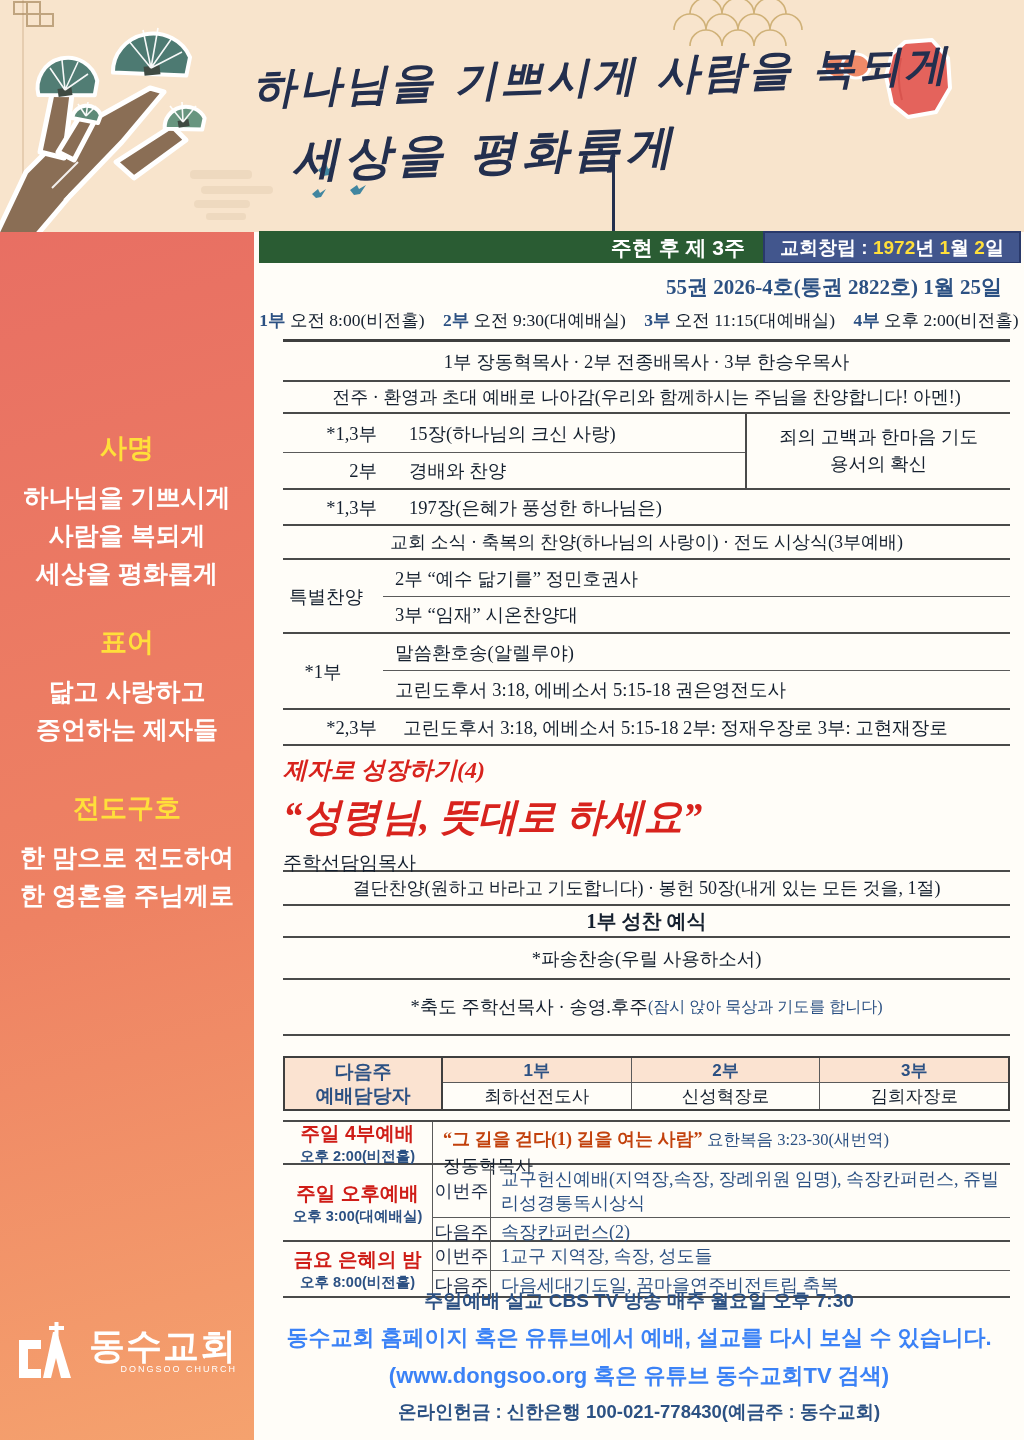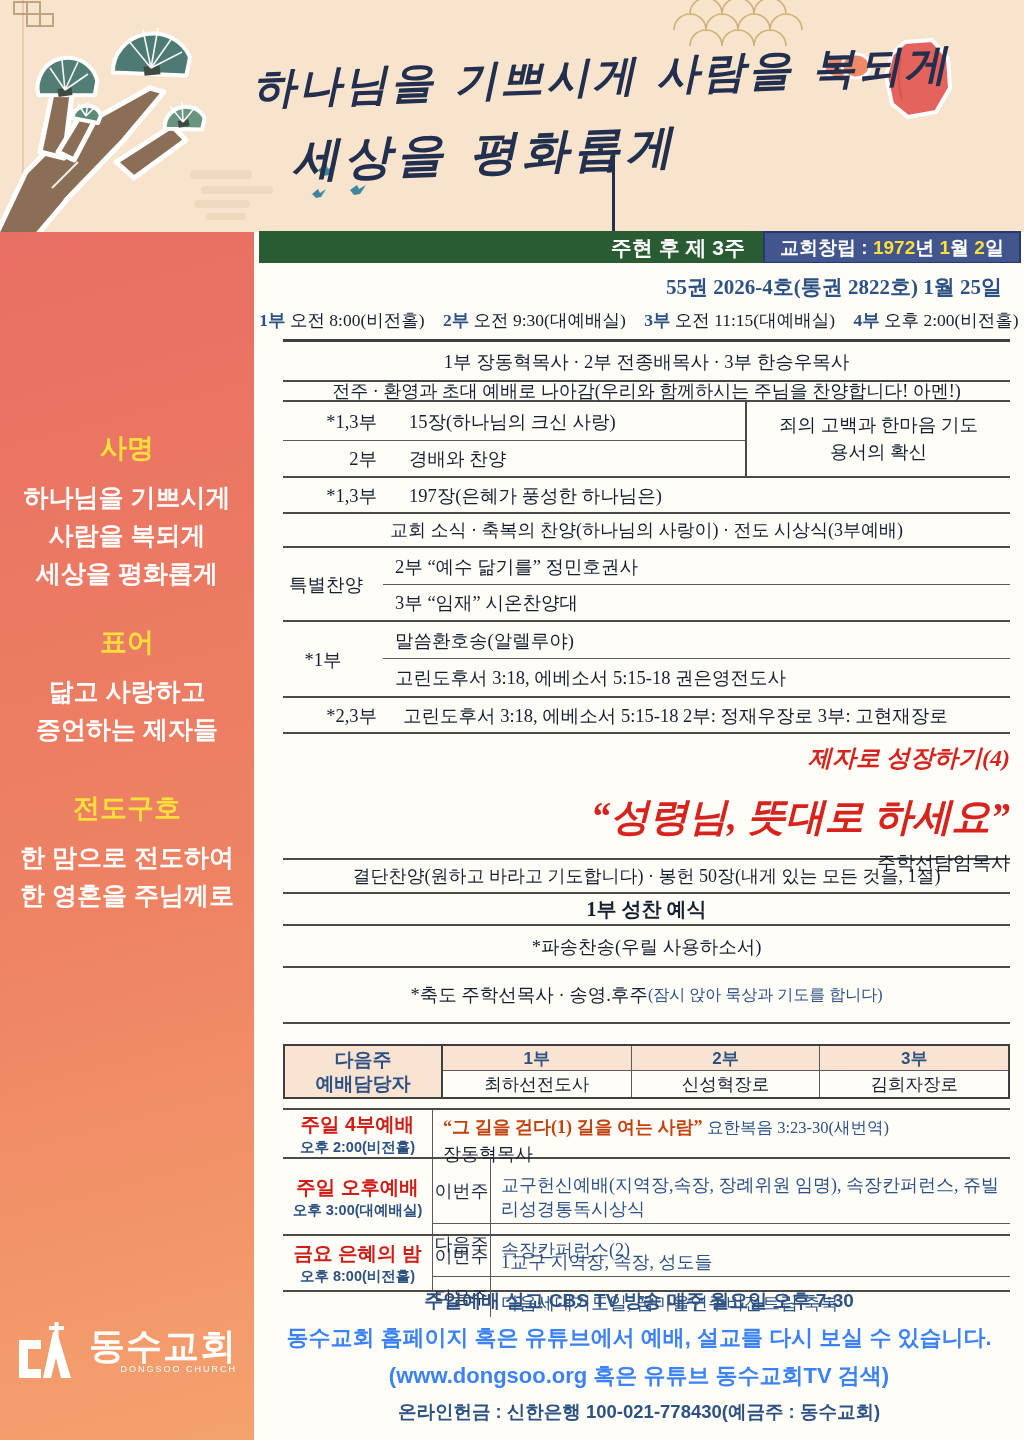--- a/index.html
+++ b/index.html
@@ -56,23 +56,23 @@
   .split { display:flex; border-bottom:2px solid #4a4a4a; }
   .split-left { width:462px; }
   .split-left .srow { display:flex; height:38px; }
   .split-left .srow + .srow { border-top:1.5px solid #5a5a5a; height:36px; }
   .split-right { flex:1; border-left:2px solid #4a4a4a; display:flex; flex-direction:column;
                  align-items:center; justify-content:center; line-height:27px; }
   .group { display:flex; border-bottom:2px solid #4a4a4a; }
   .group-rows { flex:1; }
   .group-rows .grow { display:flex; align-items:center; padding-left:12px; }
   .group-rows .grow + .grow { border-top:1.5px solid #5a5a5a; }
-  .sermon { border-bottom:2px solid #4a4a4a; text-align:right; padding-top:8px; }
+  .sermon { border-bottom:2px solid #4a4a4a; text-align:left; padding-top:8px; }
   .sermon .series { color:#d8231d; font-size:24px; font-weight:bold; font-style:italic; }
-  .sermon .title { color:#d8231d; font-size:39px; font-weight:bold; font-style:italic; margin-top:16px; }
+  .sermon .title { color:#d8231d; font-size:39px; font-weight:bold; font-style:italic; margin-top:4px; }
   .sermon .preacher { color:#15202f; font-size:19px; margin-top:6px; }
   .benediction { flex-direction:row; line-height:26px; }
   .bene-note { color:#2c5183; font-size:16px; }
 
   
   .nw-table { margin-top:20px; display:flex; border:2px solid #3f3f3f; }
   .nw-left { width:158px; background:#fbe3d1; border-right:2px solid #3f3f3f;
              display:flex; flex-direction:column; align-items:center; justify-content:center;
              color:#2c5183; font-weight:bold; font-size:19px; line-height:24px;
              font-family:"Liberation Sans",sans-serif; }
@@ -92,21 +92,21 @@
   .sch-title { color:#cf1d17; font-size:19.5px; font-weight:bold; }
   .sch-time { color:#2c5183; font-size:14.5px; font-weight:bold; }
   .sch-bodyA { flex:1; padding:4px 0 4px 10px; line-height:26px; }
   .sch-quote { font-weight:bold; color:#c2410c; }
   .sch-ref { color:#2c5183; font-size:16.5px; }
   .sch-sub { flex:1; display:flex; flex-direction:column; }
   .sub-row { display:flex; flex:1; }
   .sub-row + .sub-row { border-top:1.5px solid #5a5a5a; }
   .wk { width:58px; border-right:1.5px solid #5a5a5a; display:flex; align-items:center;
         justify-content:center; color:#1c2b48; }
-  .wk-content { flex:1; display:flex; align-items:center; padding:14px 4px 2px 10px;
+  .wk-content { flex:1; display:flex; align-items:center; padding:2px 4px 2px 10px;
                 color:#2c5183; line-height:24px; }
 
   
   .footer { position:absolute; left:254px; top:1288px; width:770px; text-align:center;
             font-family:"Liberation Sans",sans-serif; }
   .f1 { color:#2c5183; font-size:19px; font-weight:bold; margin-bottom:9px; }
   .f2, .f3 { color:#3b82f6; font-size:22px; font-weight:bold; margin-bottom:8px; }
   .f4 { color:#2c5183; font-size:18.5px; font-weight:bold; }
 </style>
 </head>
@@ -239,21 +239,21 @@
       <span class="t">오전 9:30(대예배실)</span>
       <span class="part">3부</span>
       <span class="t">오전 11:15(대예배실)</span>
       <span class="part">4부</span>
       <span>오후 2:00(비전홀)</span>
     </div>
 
     <div class="content">
       <div class="program">
         <div class="prow" style="height:40px">1부   장동혁목사  ·  2부   전종배목사  ·  3부   한승우목사</div>
-        <div class="prow" style="height:20px;font-size:18px">전주 · 환영과 초대 예배로 나아감(우리와 함께하시는 주님을 찬양합니다! 아멘!)</div>
+        <div class="prow" style="height:32px;font-size:18px">전주 · 환영과 초대 예배로 나아감(우리와 함께하시는 주님을 찬양합니다! 아멘!)</div>
 
         <div class="split">
           <div class="split-left">
             <div class="srow">
               <div class="plabel">*1,3부</div>
               <div class="pcontent">15장(하나님의 크신 사랑)</div>
             </div>
             <div class="srow">
               <div class="plabel">2부</div>
               <div class="pcontent">경배와 찬양</div>
@@ -323,21 +323,21 @@
             <div class="nw-name">신성혁장로</div>
           </div>
           <div class="nw-col">
             <div class="nw-head">3부</div>
             <div class="nw-name">김희자장로</div>
           </div>
         </div>
       </div>
 
       <div class="sch-table">
-        <div class="sch-row" style="height:49px">
+        <div class="sch-row" style="height:43px">
           <div class="sch-label">
             <div class="sch-title">주일  4부예배</div>
             <div class="sch-time">오후 2:00(비전홀)</div>
           </div>
           <div class="sch-bodyA">
             <div>
               <span class="sch-quote">“그 길을 걷다(1) 길을 여는 사람”</span>
               <span class="sch-ref">요한복음 3:23-30(새번역)</span>
             </div>
             <div>장동혁목사</div>

